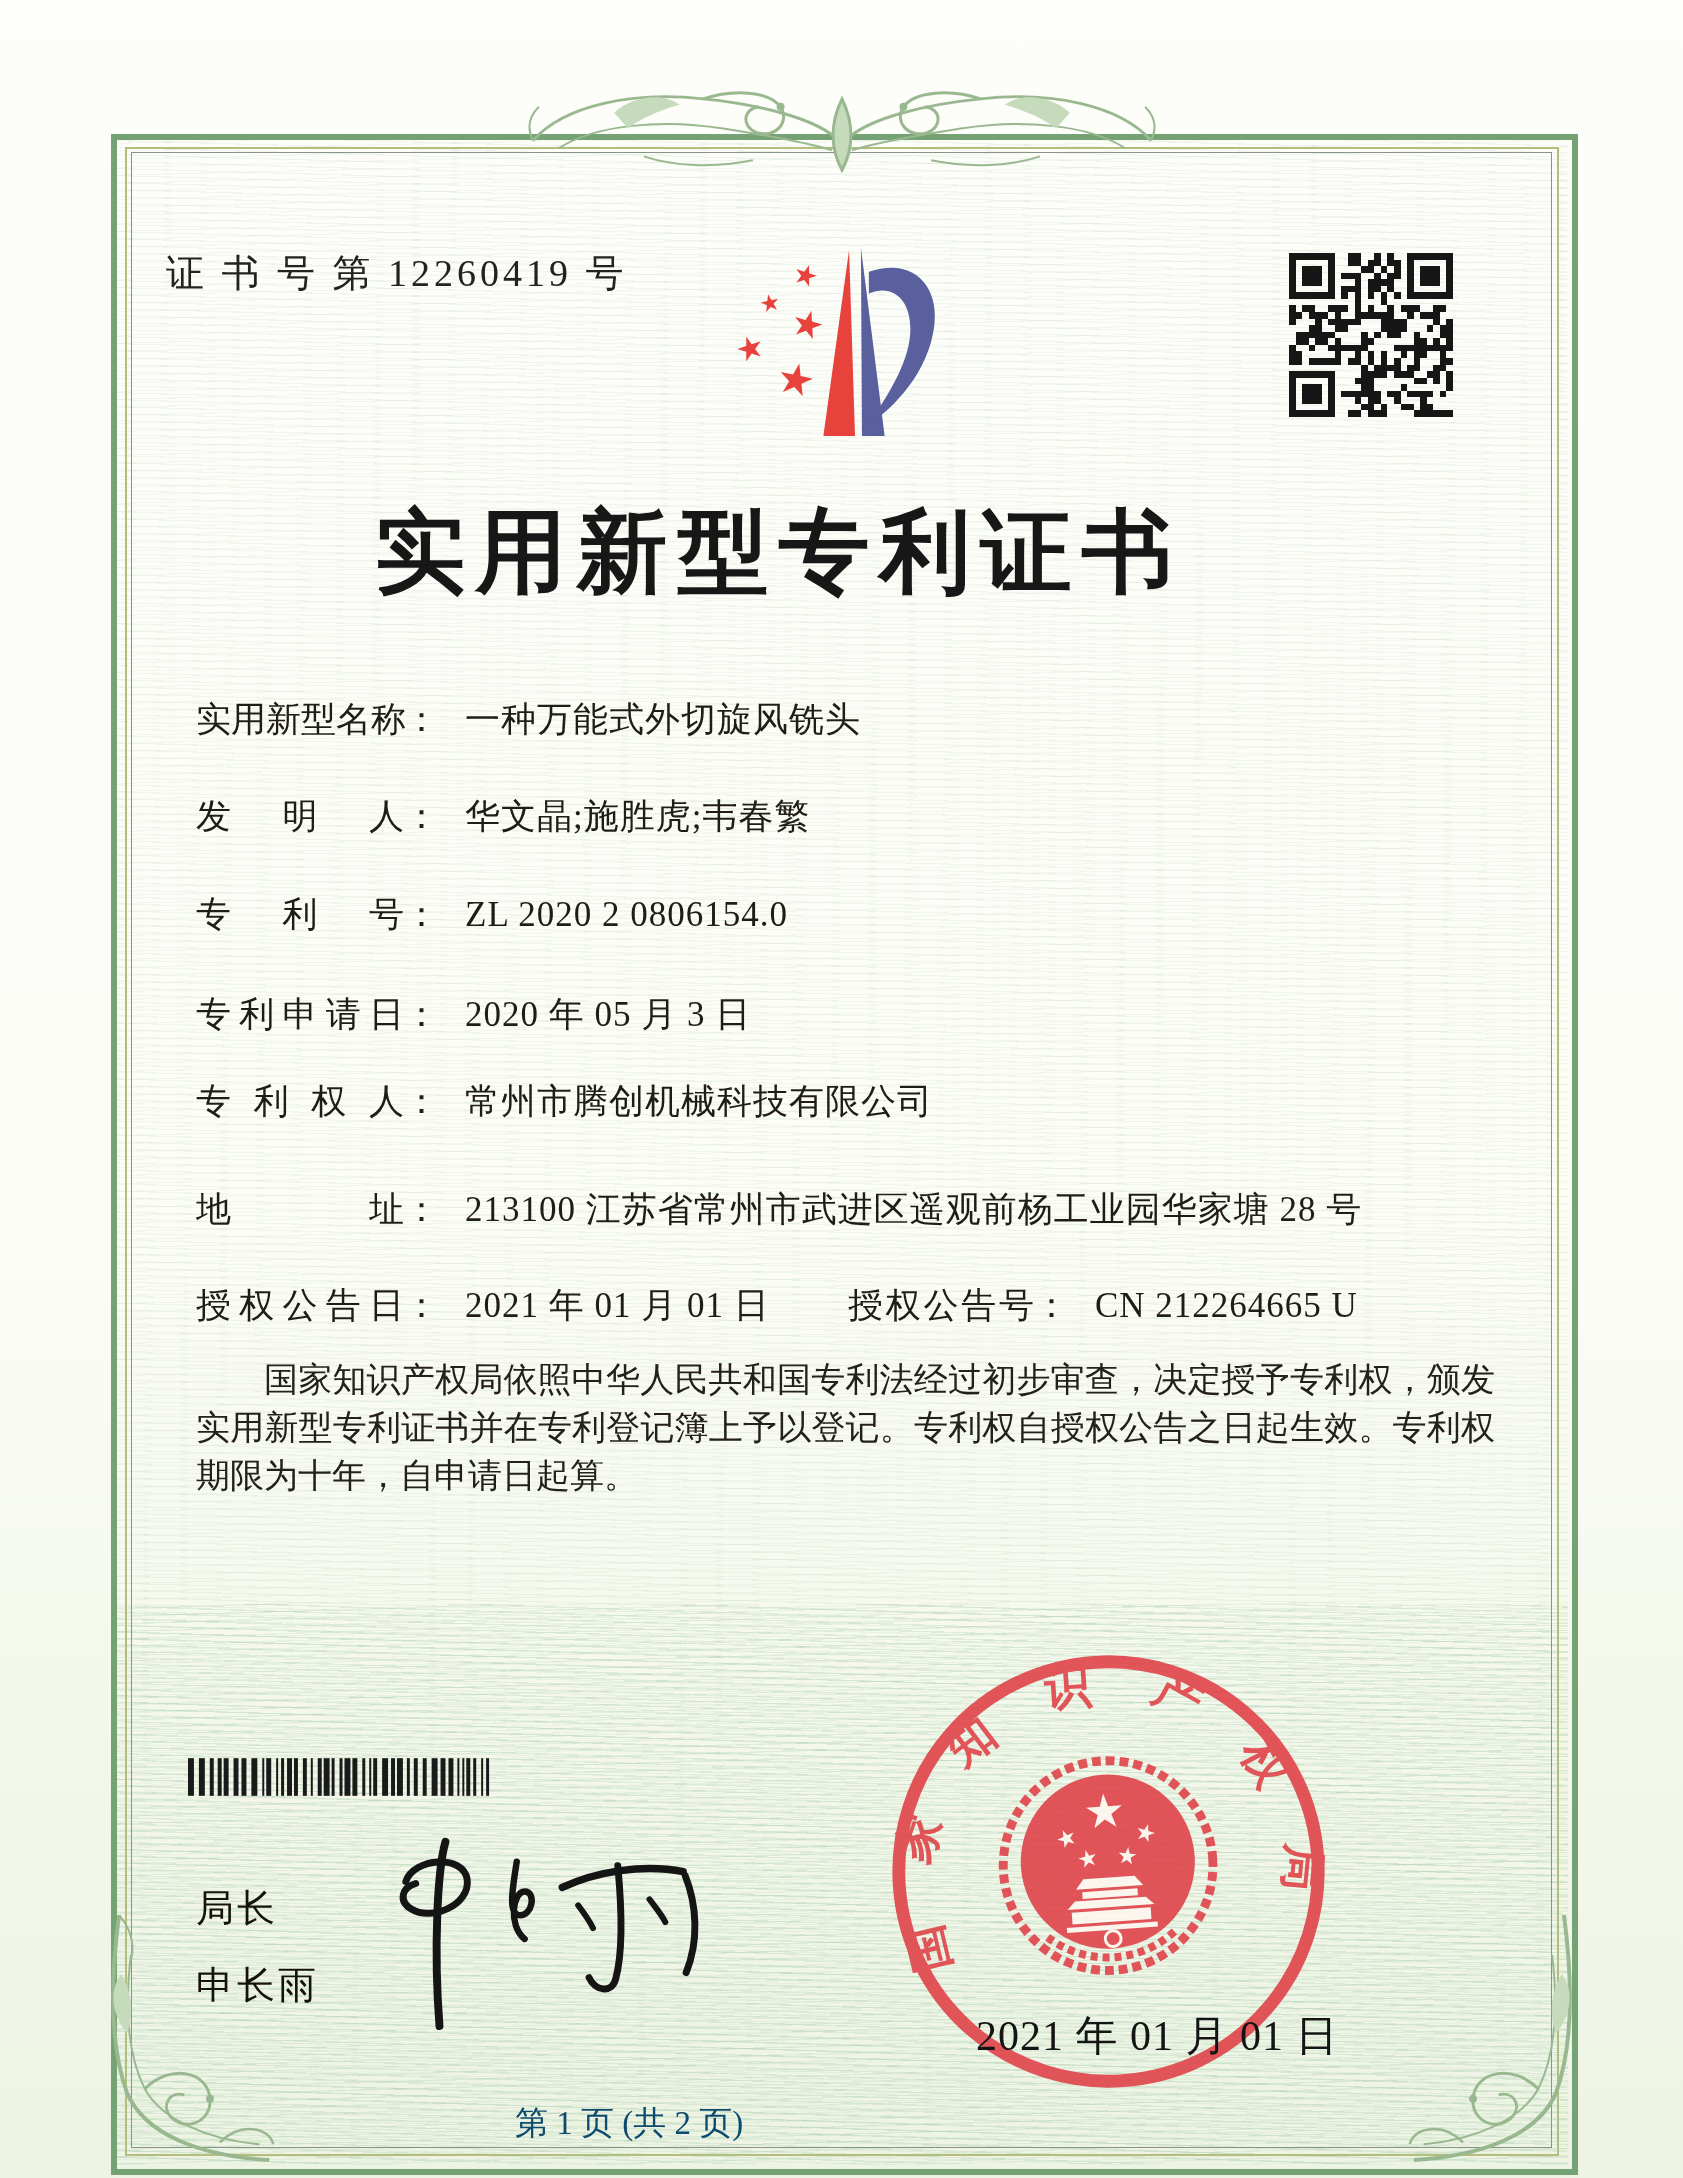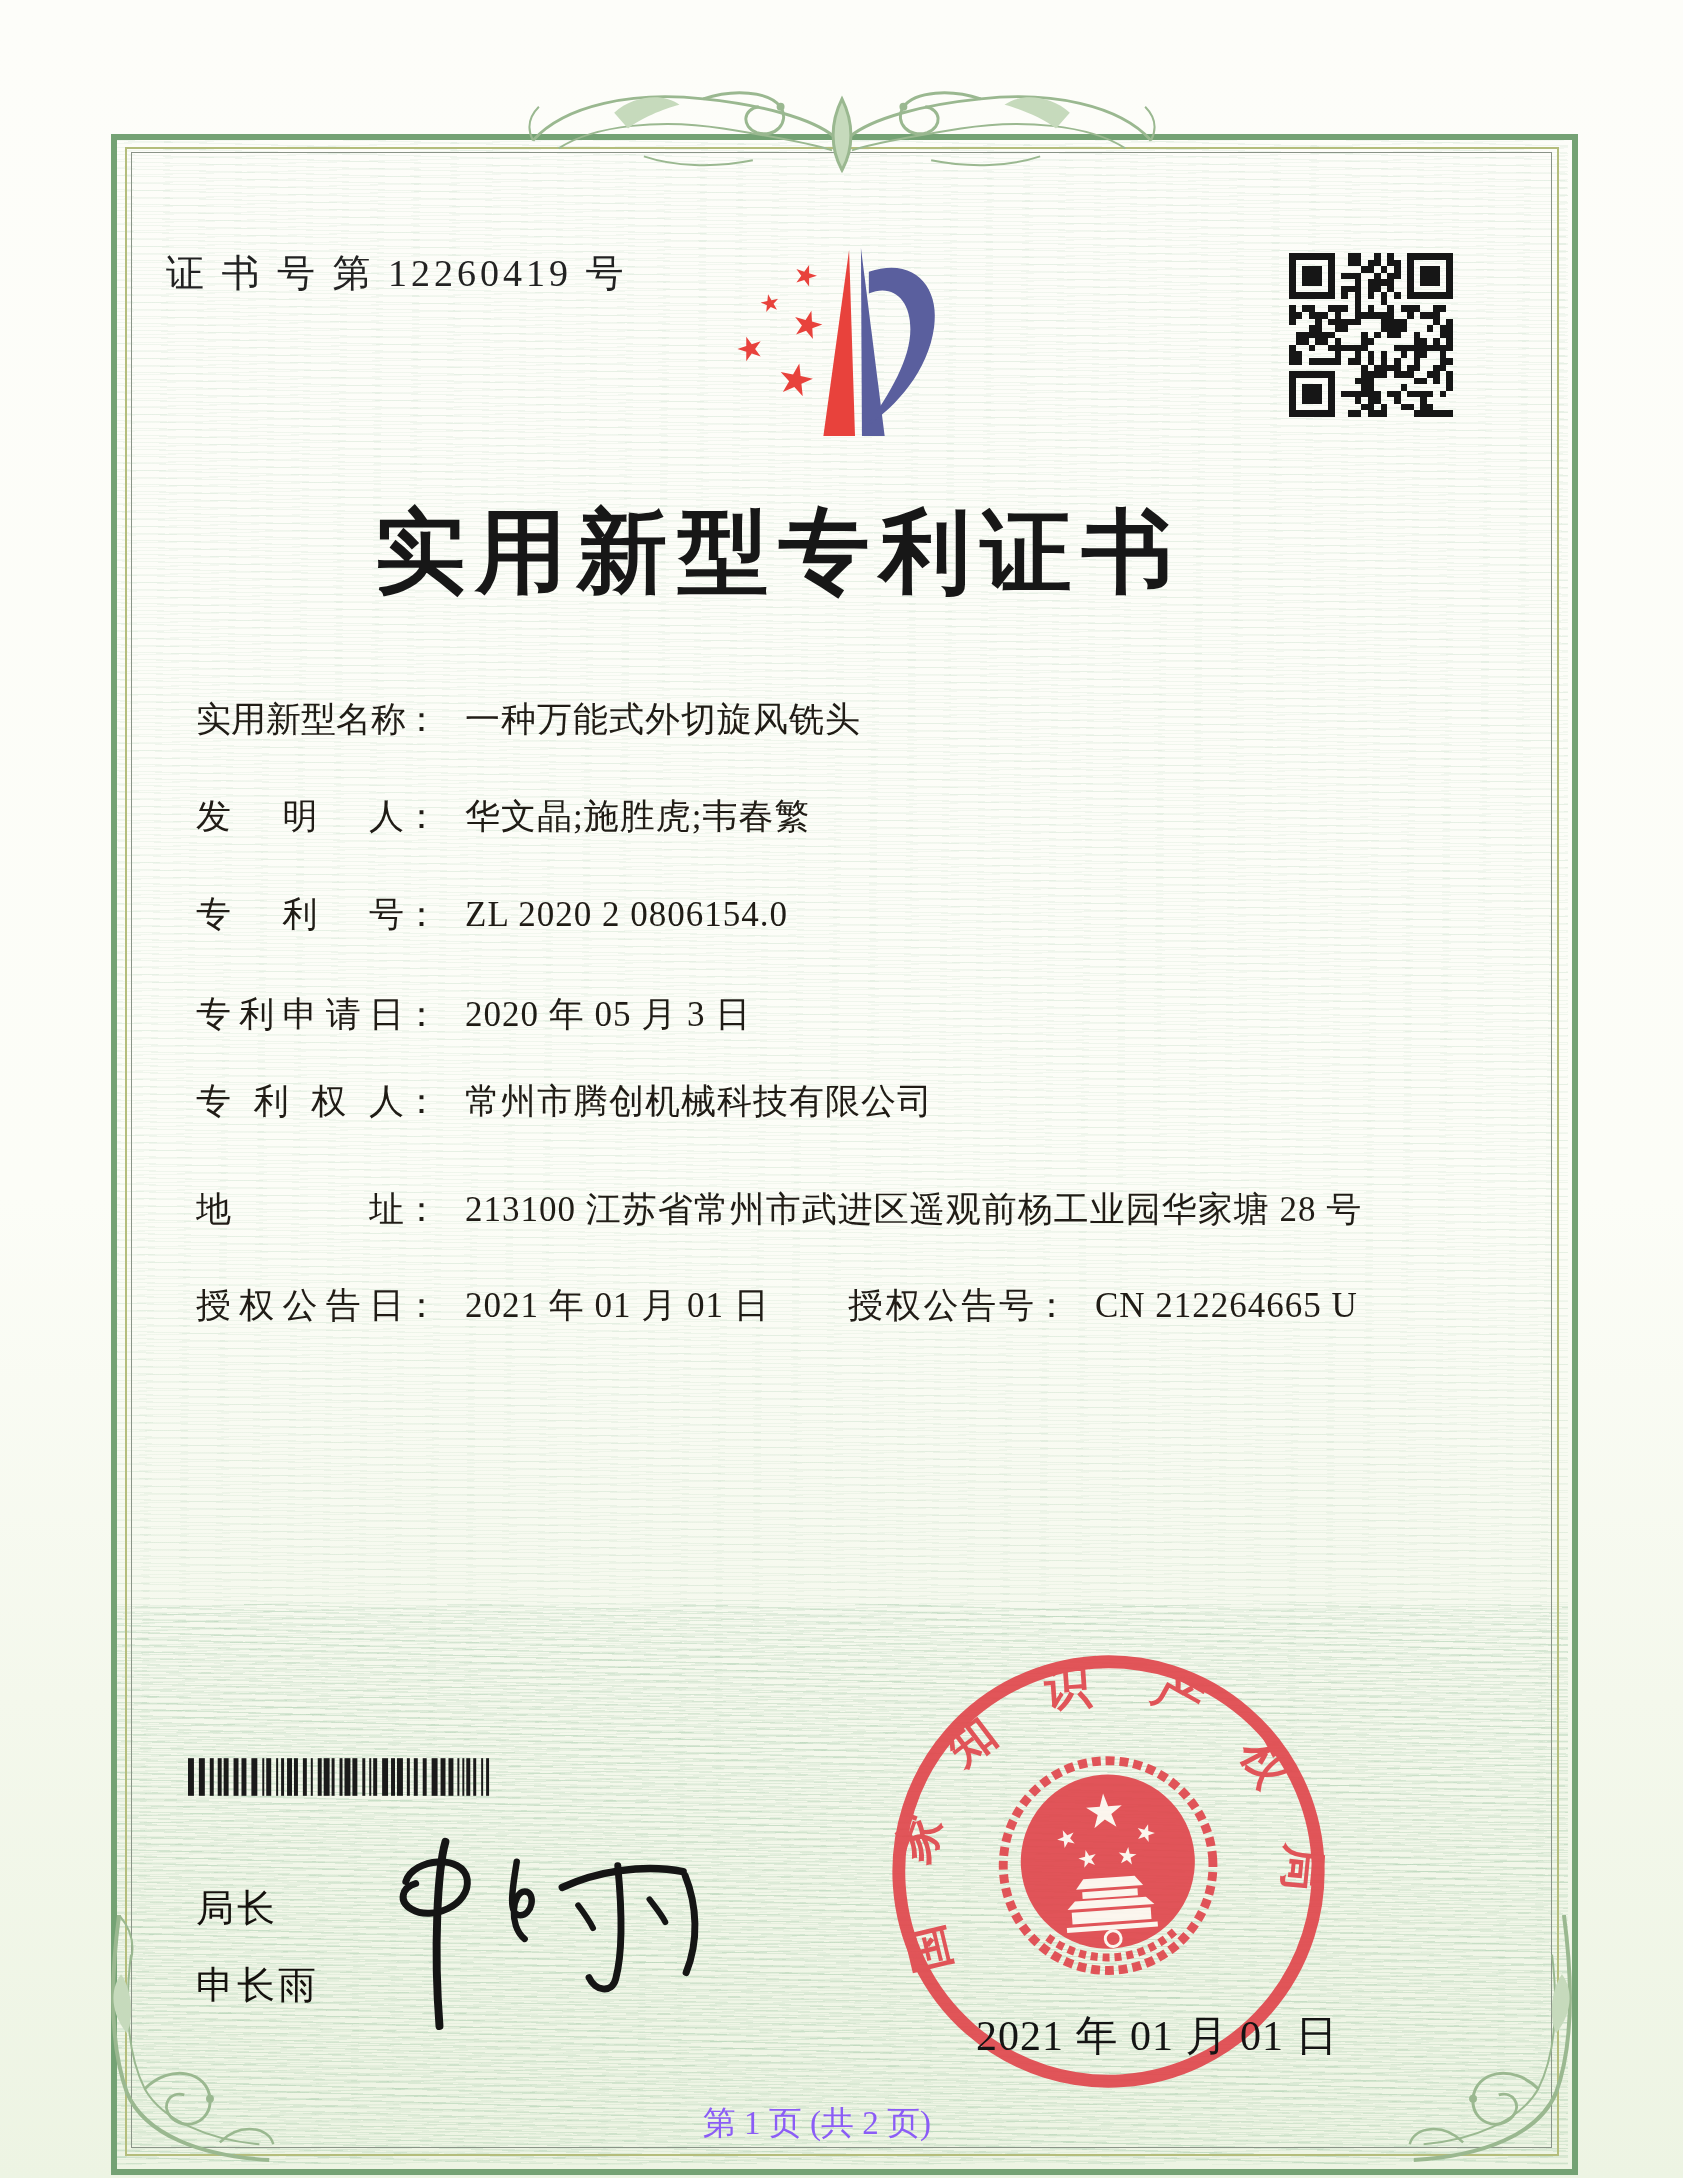--- a/index.html
+++ b/index.html
@@ -42,21 +42,21 @@
   
   .body-text{left:196px;top:1356px;width:1299px;font-size:34px;line-height:48px;text-align:justify;color:#24201a;}
   .body-text p{margin:0;text-indent:2em;}
   
   .barcode-box{left:188px;top:1758px;}
   .director{left:196px;top:1883px;font-size:38px;color:#15120e;}
   .director div{margin-bottom:26px;letter-spacing:3px;}
   .sig{left:368px;top:1830px;}
   .seal{left:881px;top:1639px;transform:rotate(-4deg);}
   .seal-date{left:976px;top:2008px;font-size:42px;letter-spacing:1px;color:#141414;font-weight:500;}
-  .footer{left:515px;top:2101px;width:416px;text-align:right;font-size:33px;color:#8b5cf6;}
+  .footer{left:515px;top:2101px;width:416px;text-align:left;font-size:33px;color:#0c4a6e;}
   .orn{pointer-events:none;}
 </style>
 </head>
 <body>
 
 <div class="abs waves"></div>
 <div class="abs waves-strong"></div>
 
 <div class="abs frame-outer"></div>
 <div class="abs frame-mid"></div>
@@ -476,20 +476,21 @@
   <span class="flabel">地址</span><span>：</span><span class="fvalue">213100 江苏省常州市武进区遥观前杨工业园华家塘 28 号</span>
 </div>
 <div class="abs field-row" style="top:1282px;">
   <span class="flabel">授权公告日</span><span>：</span><span class="fvalue">2021 年 01 月 01 日</span>
   <span class="grant2">
     <span class="flabel">授权公告号</span><span>：</span><span class="fvalue">CN 212264665 U</span>
   </span>
 </div>
 
 <div class="abs body-text">
+  <p>国家知识产权局依照中华人民共和国专利法经过初步审查，决定授予专利权，颁发实用新型专利证书并在专利登记簿上予以登记。专利权自授权公告之日起生效。专利权期限为十年，自申请日起算。</p>
 </div>
 
 <svg class="abs barcode-box" width="309" height="38" viewBox="0 0 312 38" fill="#1a1a1a">
     <rect x="0" y="0" width="6" height="38"></rect>
     <rect x="11" y="0" width="6" height="38"></rect>
     <rect x="22" y="0" width="4" height="38"></rect>
     <rect x="30" y="0" width="4" height="38"></rect>
     <rect x="36" y="0" width="5" height="38"></rect>
     <rect x="46" y="0" width="5" height="38"></rect>
     <rect x="54" y="0" width="5" height="38"></rect>

